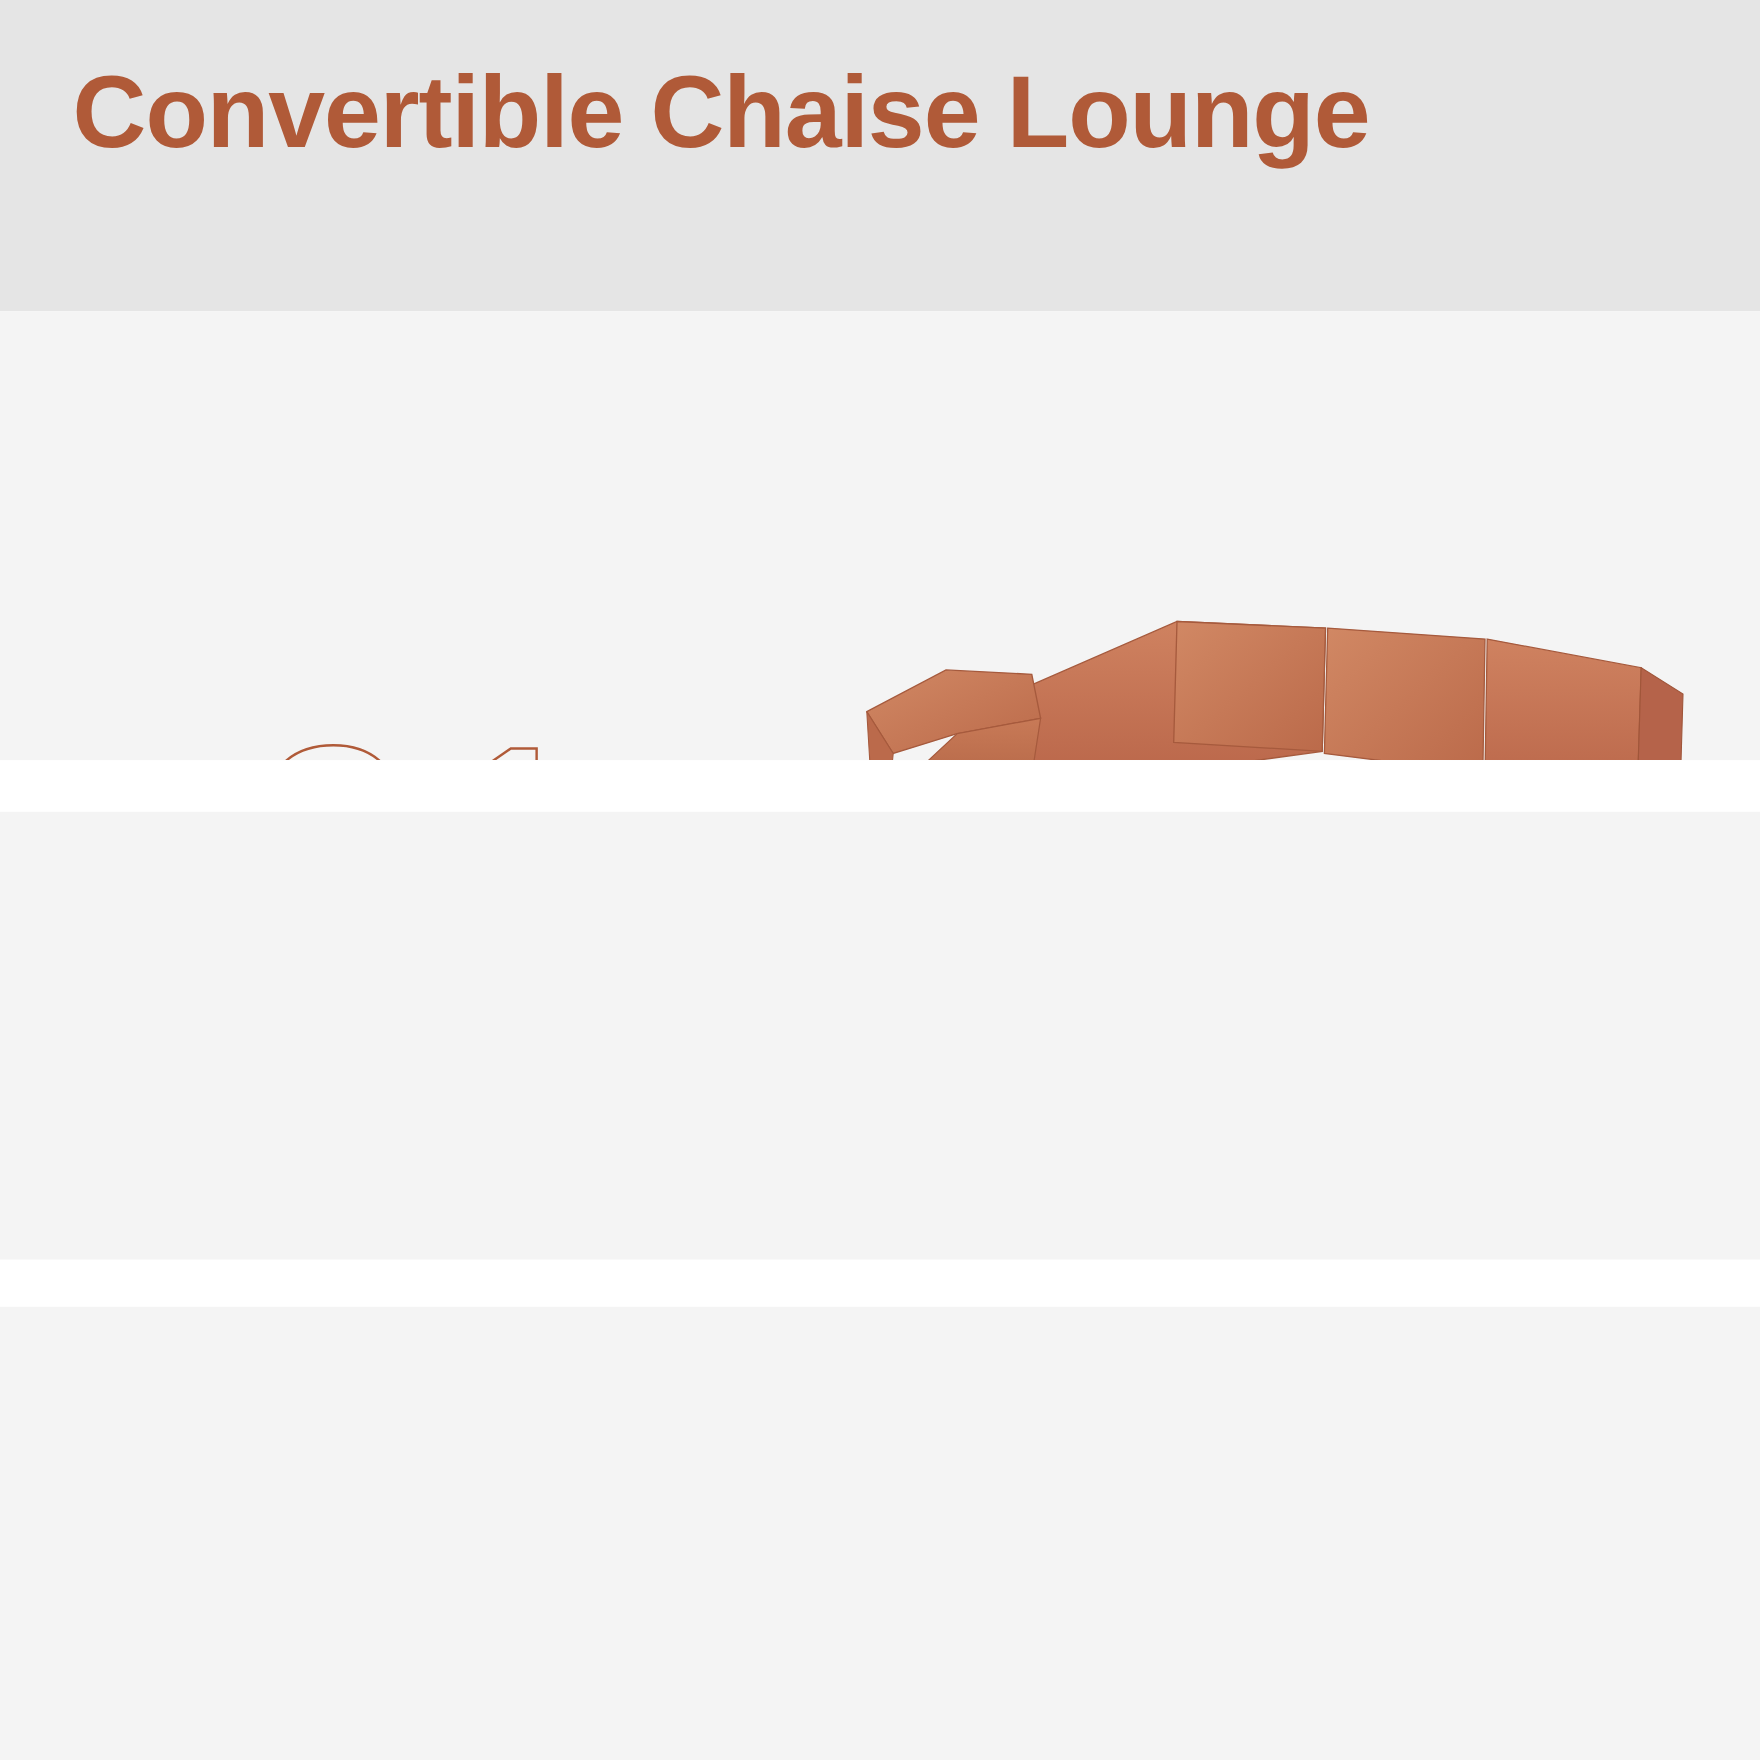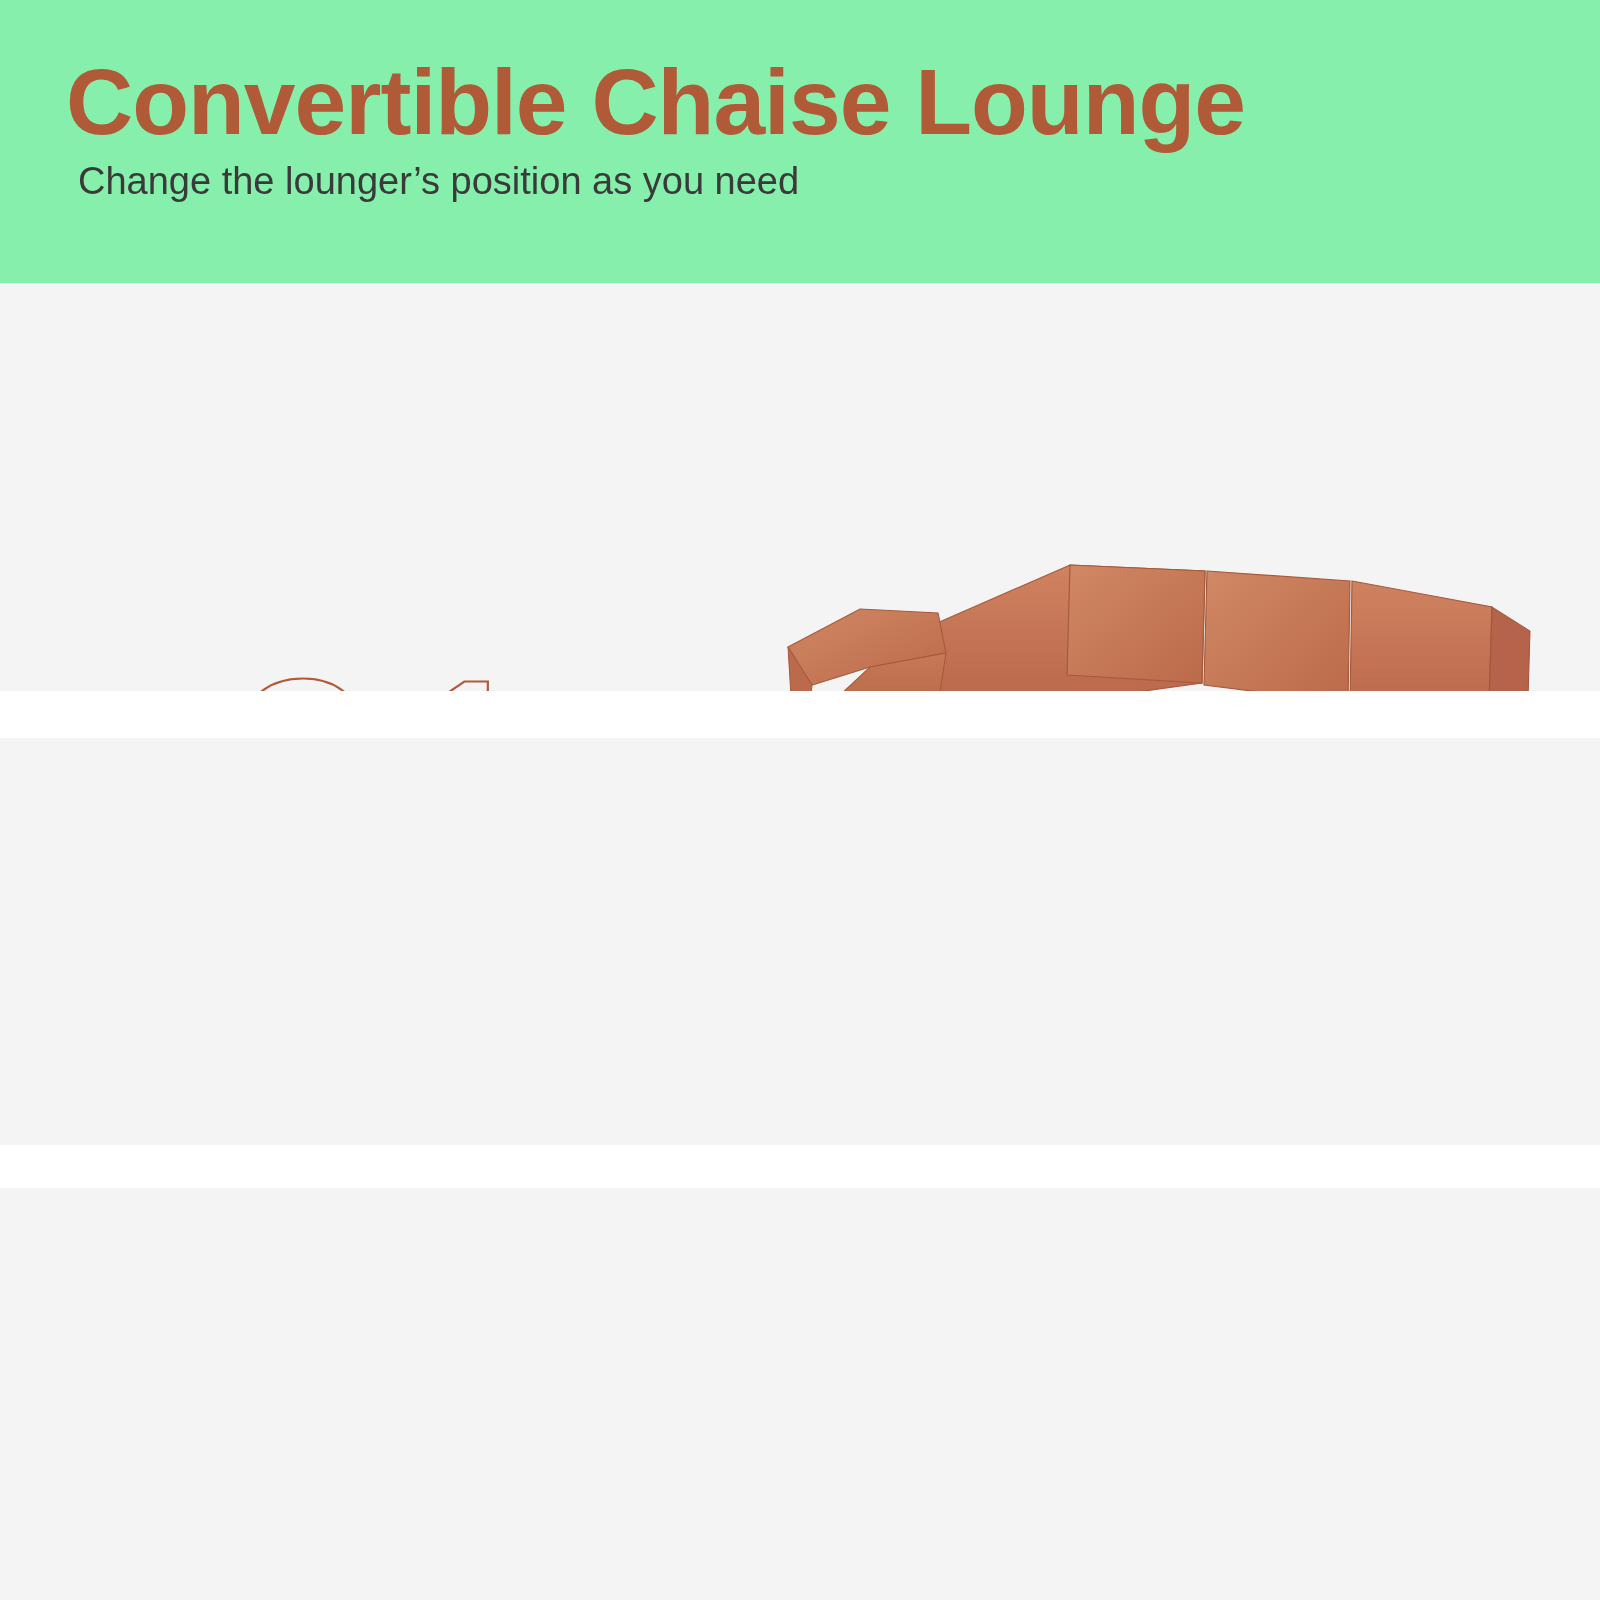--- a/index.html
+++ b/index.html
@@ -5,21 +5,21 @@
   * { margin:0; padding:0; box-sizing:border-box; }
   html,body { width:1600px; height:1600px; }
   body {
     background:#ffffff;
     font-family:"Liberation Sans", sans-serif;
     position:relative;
     overflow:hidden;
   }
 
   
-  #header { position:absolute; left:0; top:0; width:1600px; height:283px; background:#86efac; }
+  #header { position:absolute; left:0; top:0; width:1600px; height:283px; background:#e5e5e5; }
   #page-title {
     position:absolute; left:66px; top:56px;
     font-size:93px; line-height:1.0;
     font-weight:700;
     letter-spacing:-1px;
     color:#b05a38;
     white-space:nowrap;
     font-family:"Liberation Sans", sans-serif;
   }
   #page-subtitle {
@@ -56,21 +56,20 @@
   
   .sofa { position:absolute; }
   #sofa-01 { left:770px; top:252px;  width:840px; height:440px; }
   .sofa svg { display:block; width:100%; height:100%; }
 </style>
 </head>
 <body>
 
 <div id="header">
   <div id="page-title">Convertible Chaise Lounge</div>
-  <div id="page-subtitle">Change the lounger’s position as you need</div>
 </div>
 
 <div class="band" id="band-1">
 
   <div class="step-number" id="step-number-01">01</div>
 
   <div class="sofa" id="sofa-01">
     <svg viewBox="0 0 840 440" xmlns="http://www.w3.org/2000/svg">
       <defs>
         <linearGradient id="g1a" x1="0" y1="0" x2="0" y2="1">

